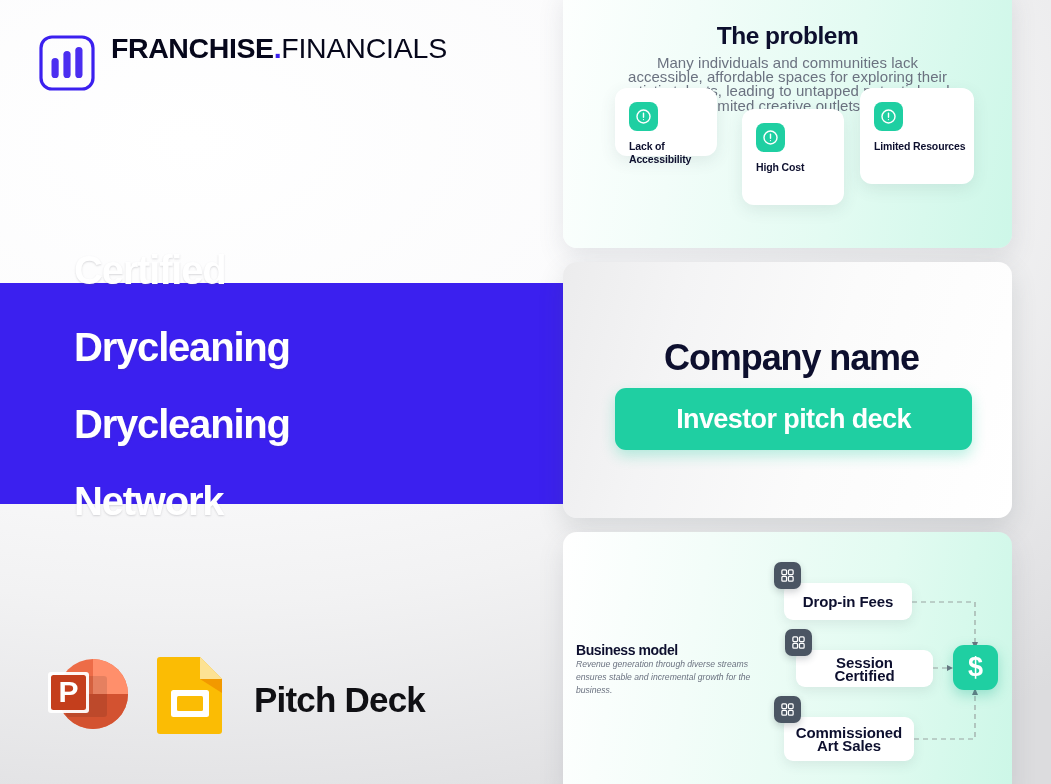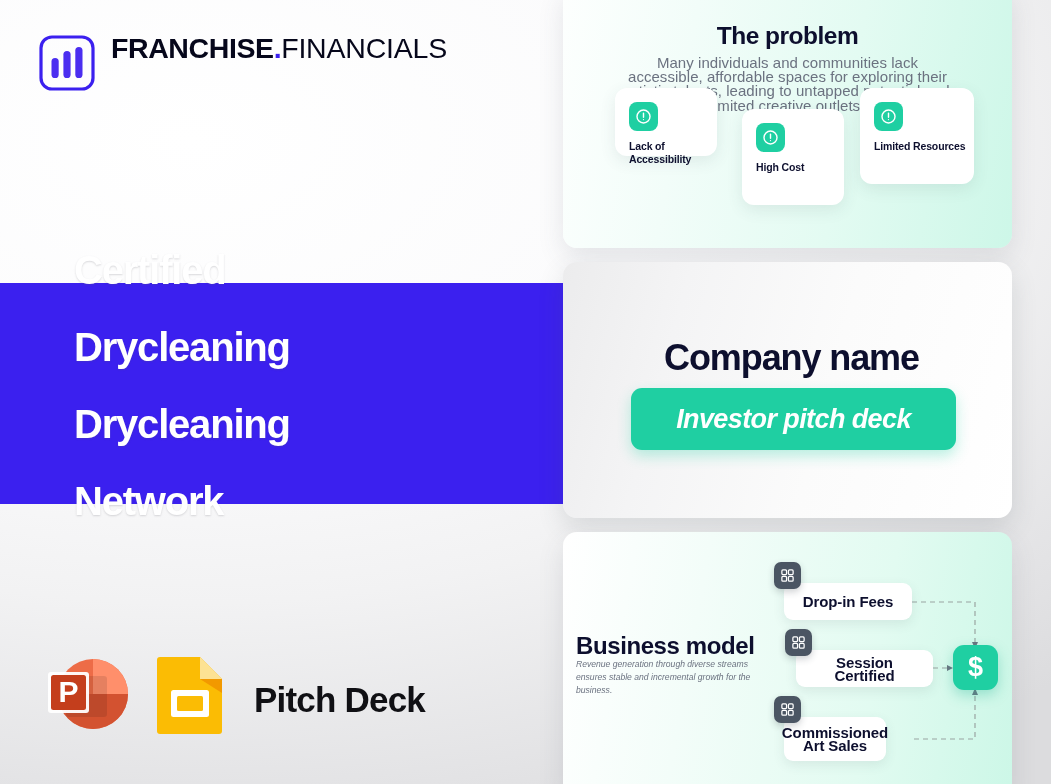--- a/index.html
+++ b/index.html
@@ -131,57 +131,56 @@
 
   
   .cover-title {
     position: absolute; left: 0; right: 0; top: 75px;
     text-align: center;
     font-size: 36px; font-weight: 700; letter-spacing: -1.1px;
     color: #0d0f2e;
     padding-left: 8px;
   }
   .cover-btn {
-    position: absolute; left: 68px; top: 126px;
-    width: 325px; height: 62px;
+    position: absolute; left: 52px; top: 126px;
+    width: 357px; height: 62px;
     background: #1fcfa2;
     border-radius: 11px;
     display: flex; align-items: center; justify-content: center;
     box-shadow: 0 6px 14px rgba(31,207,162,0.30);
-    font-style: italic;
   }
   .cover-btn span {
     font-size: 27px; font-weight: 700; letter-spacing: -0.6px; color: #ffffff;
   }
 
   
   .bm-title {
-    position: absolute; left: 13px; top: 100px;
-    font-size: 24px; font-weight: 700; letter-spacing: -0.4px;
+    position: absolute; left: 13px; top: 110px;
+    font-size: 14px; font-weight: 700; letter-spacing: -0.4px;
     color: #0d0f2e;
   }
   .bm-sub {
     position: absolute; left: 13px; top: 126px; width: 182px;
     font-size: 8.6px; line-height: 13px; color: #6b7280; font-style: italic;
   }
   .bm-row {
     position: absolute;
     background: #ffffff;
     border-radius: 9px;
     box-shadow: 0 4px 12px rgba(60,80,90,0.10);
     display: flex; align-items: center; justify-content: center;
     text-align: center;
   }
   .bm-row span {
     font-size: 15px; font-weight: 700; letter-spacing: -0.1px;
     line-height: 13px; color: #0d0f2e; padding: 0 10px;
   }
   .bm-r1 { left: 221px; top: 51px; width: 128px; height: 37px; }
   .bm-r2 { left: 233px; top: 118px; width: 137px; height: 37px; }
-  .bm-r3 { left: 221px; top: 185px; width: 102px; height: 44px; }
+  .bm-r3 { left: 221px; top: 185px; width: 130px; height: 44px; }
   .bm-ico {
     position: absolute;
     width: 27px; height: 27px; border-radius: 7px;
     background: #4b5563;
     display: flex; align-items: center; justify-content: center;
     box-shadow: 0 3px 7px rgba(40,50,60,0.22);
   }
   .bm-i1 { left: 211px; top: 30px; }
   .bm-i2 { left: 222px; top: 97px; }
   .bm-i3 { left: 211px; top: 164px; }

